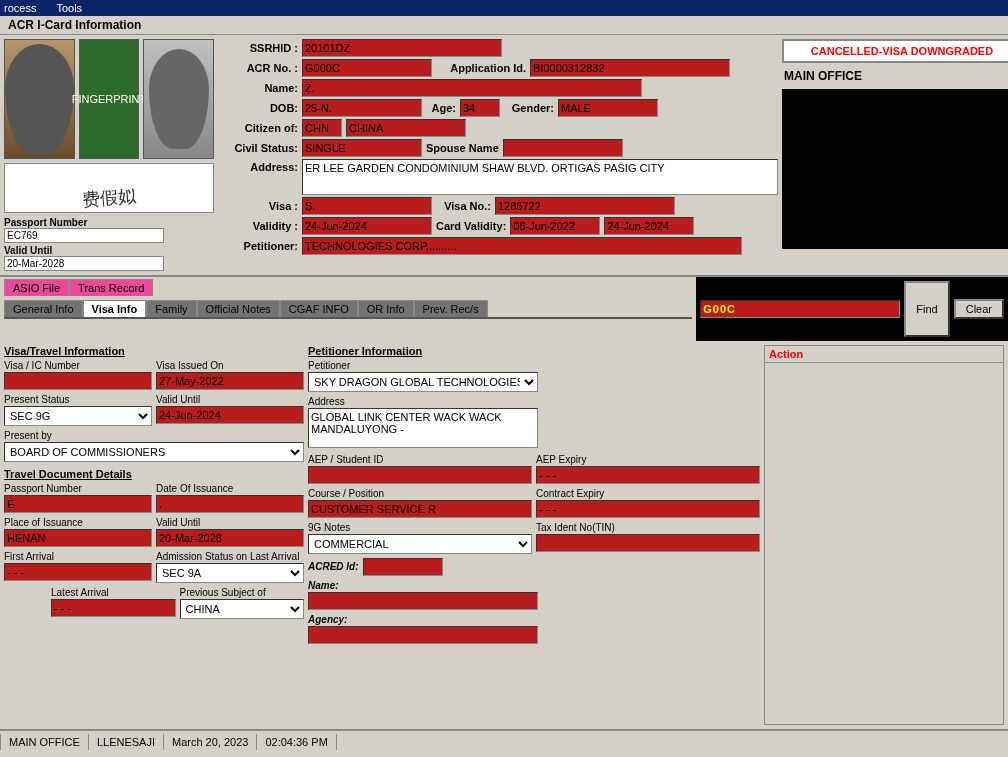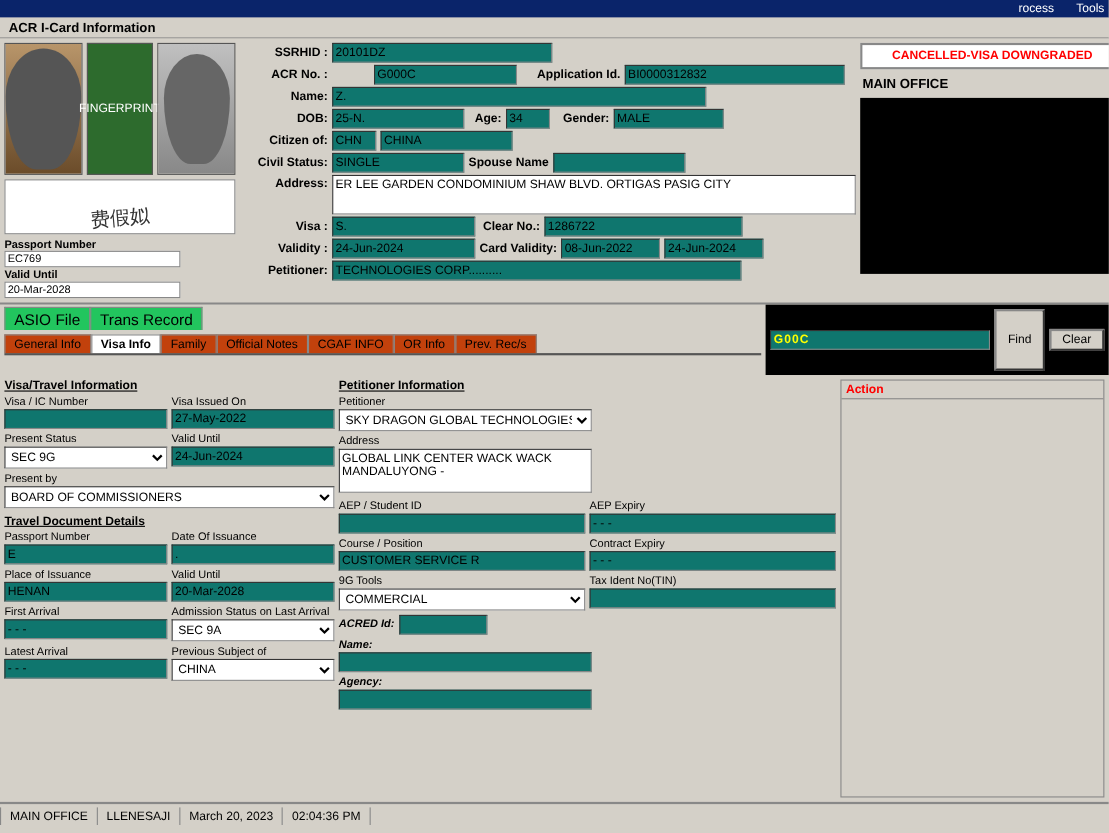--- a/index.html
+++ b/index.html
@@ -1,18 +1,18 @@
 <!DOCTYPE html>
 <html><head>
   <meta charset="utf-8">
   <style>
     * { box-sizing: border-box; margin: 0; padding: 0; font-family: Arial, sans-serif; font-size: 11px; }
     body { background: #d4d0c8; width: 1008px; height: 757px; overflow: hidden; }
     
-    .title-bar { background: #0a246a; color: white; padding: 2px 4px; font-size: 11px; display: flex; gap: 20px; justify-content: flex-end; }
+    .title-bar { background: #0a246a; color: white; padding: 2px 4px; font-size: 11px; display: flex; gap: 20px; }
     
     .main-container { display: flex; flex-direction: column; height: calc(757px - 20px); }
     
     .acr-header { background: #d4d0c8; padding: 2px 8px; font-weight: bold; font-size: 12px; border-bottom: 1px solid #888; }
     
     .top-section { display: flex; background: #d4d0c8; padding: 4px; gap: 4px; border-bottom: 2px solid #888; }
     
     .photo-area { display: flex; flex-direction: column; width: 210px; flex-shrink: 0; }
     .photos-row { display: flex; gap: 4px; }
     .photo-box { width: 100px; height: 120px; background: #888; border: 1px solid #555; overflow: hidden; display: flex; align-items: center; justify-content: center; }
@@ -27,23 +27,23 @@
     .fields-area { flex: 1; display: flex; flex-direction: column; gap: 2px; }
     
     .field-row { display: flex; align-items: center; gap: 4px; }
     .field-label { font-weight: bold; min-width: 80px; text-align: right; font-size: 11px; }
     
     .right-panel { width: 240px; flex-shrink: 0; display: flex; flex-direction: column; gap: 4px; }
     .cancelled-banner { background: white; border: 2px solid #888; padding: 4px; color: red; font-weight: bold; font-size: 11px; text-align: center; }
     .main-office-label { font-weight: bold; font-size: 12px; padding: 2px; }
     .black-box { background: black; width: 100%; height: 160px; }
     .tab-row { display: flex; gap: 0; margin-bottom: 4px; }
-    .tab { background: #22c55e; border: 1px solid #888; border-bottom: none; padding: 2px 8px; cursor: pointer; font-size: 14px; text-align: center; }
+    .tab { background: #ec4899; border: 1px solid #888; border-bottom: none; padding: 2px 8px; cursor: pointer; font-size: 11px; text-align: center; }
     .tab-row2 { display: flex; gap: 0; margin-bottom: 4px; border-bottom: 2px solid #555; }
-    .tab2 { background: #c2410c; border: 1px solid #888; border-bottom: none; padding: 2px 8px; cursor: pointer; font-size: 11px; }
+    .tab2 { background: #737373; border: 1px solid #888; border-bottom: none; padding: 2px 8px; cursor: pointer; font-size: 11px; }
     .tab2.active { background: white; font-weight: bold; }
     
     .search-panel { display: flex; align-items: center; gap: 4px; padding: 4px; background: #000; }
     .search-input { background: #9a9a00; border: 1px solid #555; padding: 1px 3px; height: 22px; font-size: 13px; font-weight: bold; color: #ffff00; width: 200px; letter-spacing: 1px; }
     .find-btn { background: #d4d0c8; border: 2px outset #888; padding: 20px 10px; cursor: pointer; font-size: 11px; }
     .clear-btn { background: #d4d0c8; border: 2px outset #888; padding: 2px 10px; cursor: pointer; font-size: 11px; }
     
     .content-area { display: flex; gap: 4px; padding: 4px; background: #d4d0c8; flex: 1; }
     
     .visa-section { width: 300px; flex-shrink: 0; }
@@ -60,21 +60,21 @@
     
     .action-panel { width: 240px; background: #d4d0c8; border: 1px solid #888; }
     .action-label { color: red; font-weight: bold; font-size: 11px; padding: 2px 4px; border-bottom: 1px solid #888; }
     
     .status-bar { background: #d4d0c8; border-top: 2px solid #888; display: flex; align-items: center; height: 24px; }
     .status-item { padding: 2px 8px; border-right: 1px solid #888; font-size: 11px; }
     .status-item:first-child { border-left: 1px solid #888; }
     
     .travel-doc-section { margin-top: 6px; }
     
-    input[type="text"], select { background: #0f766e; border: 1px inset #888; padding: 1px 2px; height: 18px; font-size: 11px; }
+    input[type="text"], select { background: #b91c1c; border: 1px inset #888; padding: 1px 2px; height: 18px; font-size: 11px; }
     
     .address-box { background: white; border: 1px inset #888; width: 100%; height: 36px; font-size: 11px; padding: 2px; resize: none; }
     
     .sig-text { font-family: cursive; font-size: 20px; transform: rotate(-5deg); color: #333; }
   </style>
 </head>
 <body>
 
 <div class="title-bar">
   <span>rocess</span>
@@ -116,21 +116,21 @@
 
     <div class="fields-area">
 
       <div class="field-row">
         <span class="field-label">SSRHID :</span>
         <input type="text" style="width: 200px;" value="20101DZ">
       </div>
 
       <div class="field-row">
         <span class="field-label">ACR No. :</span>
-        <input type="text" style="width: 130px; margin-left: 38px;" value="G000C">
+        <input type="text" style="width: 130px;" value="G000C">
         <span class="field-label" style="min-width:90px;">Application Id.</span>
         <input type="text" style="width: 200px;" value="BI0000312832">
       </div>
 
       <div class="field-row">
         <span class="field-label">Name:</span>
         <input type="text" style="width: 340px;" value="Z.">
       </div>
 
       <div class="field-row">
@@ -156,35 +156,35 @@
       </div>
 
       <div class="field-row" style="align-items:flex-start;">
         <span class="field-label" style="padding-top:2px;">Address:</span>
         <textarea class="address-box" style="width: 476px;">ER LEE GARDEN CONDOMINIUM SHAW BLVD. ORTIGAS PASIG CITY</textarea>
       </div>
 
       <div class="field-row">
         <span class="field-label">Visa :</span>
         <input type="text" style="width: 130px;" value="S.">
-        <span class="field-label" style="min-width:55px;">Clear No.:</span>
+        <span class="field-label" style="min-width:55px;">Visa No.:</span>
         <input type="text" style="width: 180px;" value="1286722">
       </div>
 
       <div class="field-row">
         <span class="field-label">Validity :</span>
         <input type="text" style="width: 130px;" value="24-Jun-2024">
         <span class="field-label" style="min-width:70px;">Card Validity:</span>
         <input type="text" style="width: 90px;" value="08-Jun-2022">
         <input type="text" style="width: 90px;" value="24-Jun-2024">
       </div>
 
       <div class="field-row">
         <span class="field-label">Petitioner:</span>
-        <input type="text" style="width: 372px;" value="TECHNOLOGIES CORP..........">
+        <input type="text" style="width: 440px;" value="TECHNOLOGIES CORP..........">
       </div>
 
     </div>
 
     <div class="right-panel">
       <div class="cancelled-banner">CANCELLED-VISA DOWNGRADED</div>
       <div class="main-office-label">MAIN OFFICE</div>
       <div class="black-box"></div>
     </div>
 
@@ -285,21 +285,21 @@
             <input type="text" class="form-input" value="- - -" style="">
           </div>
           <div class="col-half">
             <div class="form-label">Admission Status on Last Arrival</div>
             <select class="form-select">
               <option>SEC 9A</option>
             </select>
           </div>
         </div>
 
-        <div class="row-2col" style="margin-top:4px;">
+        <div class="row-2col" style="margin-top:4px;margin-left:47px;">
           <div class="col-half">
             <div class="form-label">Latest Arrival</div>
             <input type="text" class="form-input" value="- - -" style="">
           </div>
           <div class="col-half">
             <div class="form-label">Previous Subject of</div>
             <select class="form-select">
               <option>CHINA</option>
             </select>
           </div>
@@ -340,21 +340,21 @@
           <input type="text" class="form-input" value="CUSTOMER SERVICE R" style="">
         </div>
         <div class="col-half">
           <div class="form-label">Contract Expiry</div>
           <input type="text" class="form-input" value="- - -" style="">
         </div>
       </div>
 
       <div class="row-2col" style="margin-top:4px;">
         <div class="col-half">
-          <div class="form-label">9G Tools</div>
+          <div class="form-label">9G Notes</div>
           <select class="form-select">
             <option>COMMERCIAL</option>
           </select>
         </div>
         <div class="col-half">
           <div class="form-label">Tax Ident No(TIN)</div>
           <input type="text" class="form-input" style="">
         </div>
       </div>
 

